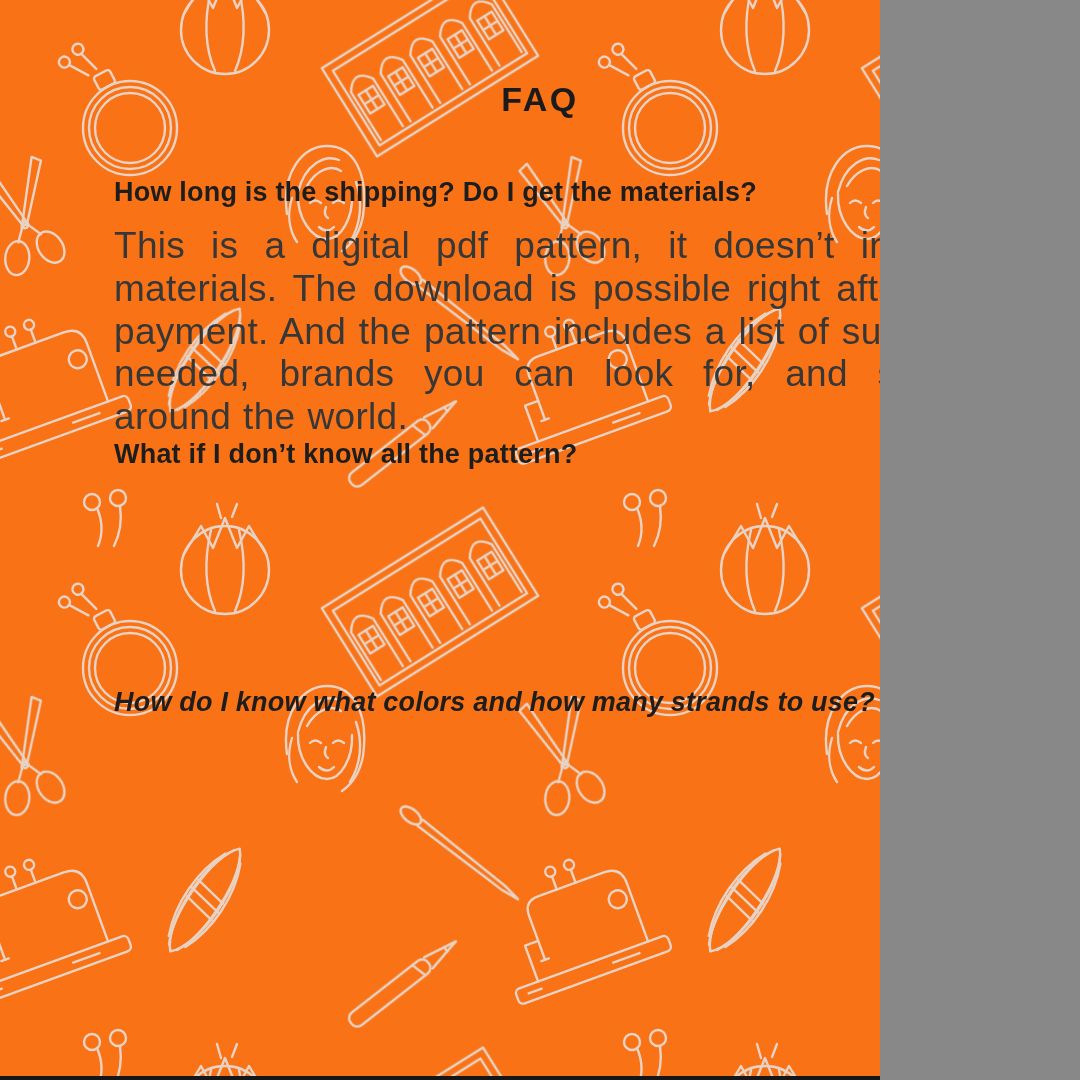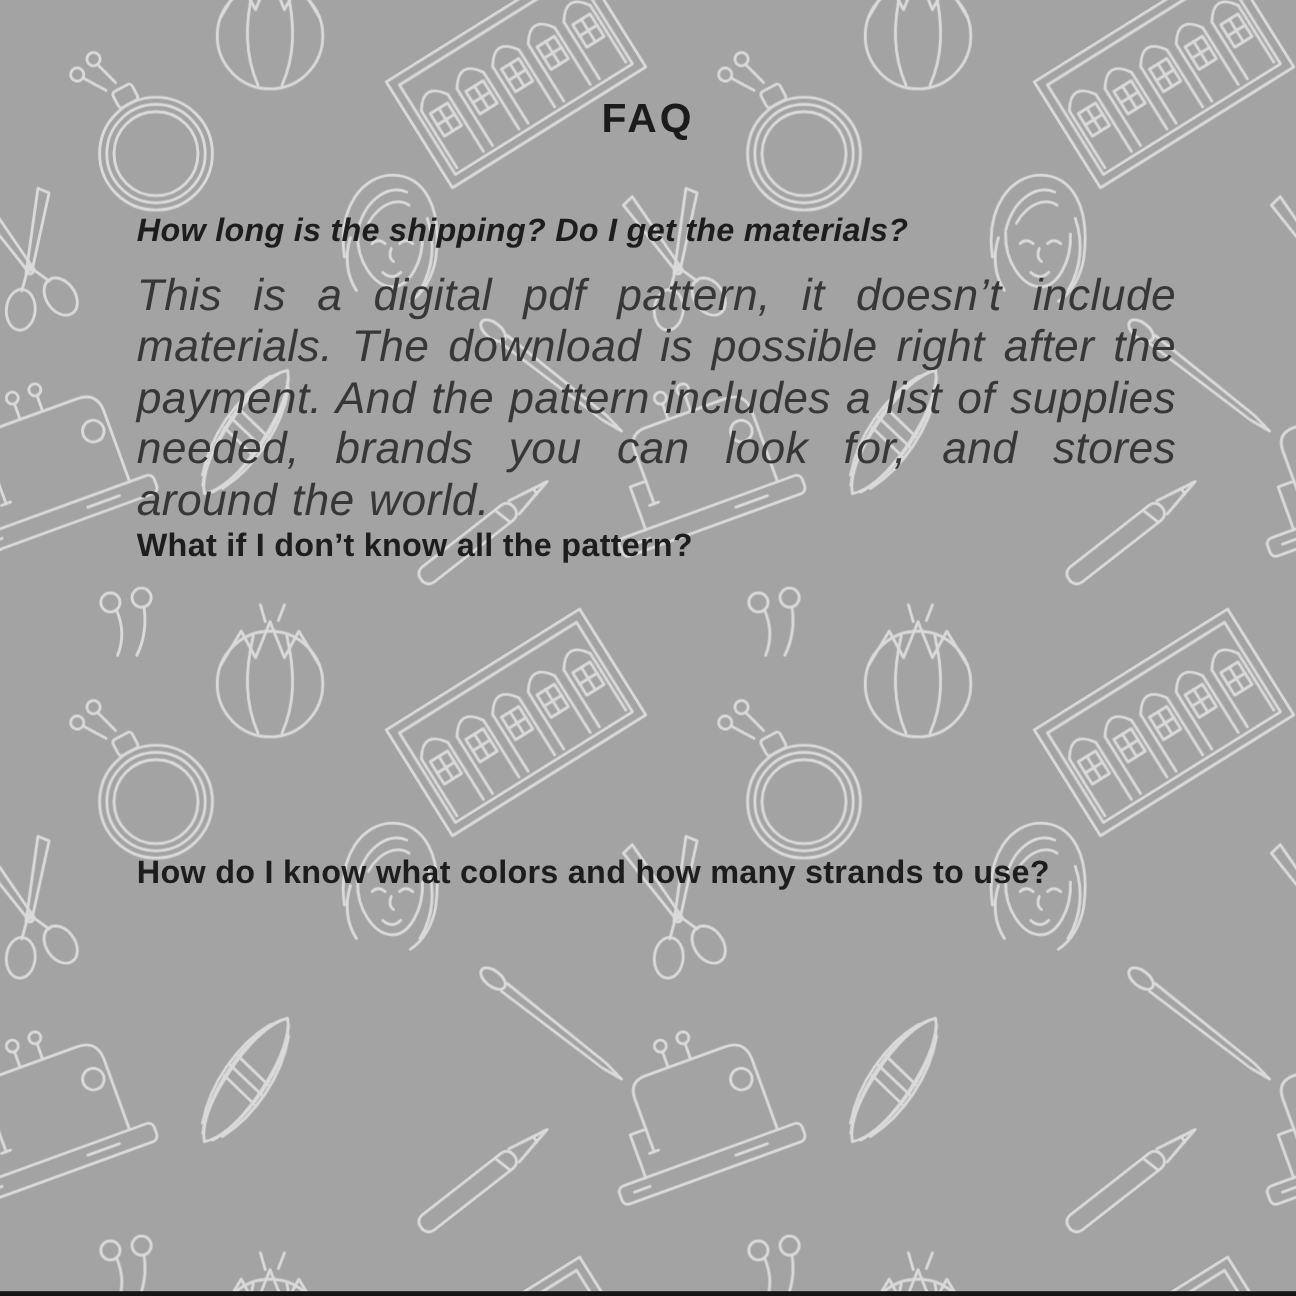--- a/index.html
+++ b/index.html
@@ -1,42 +1,42 @@
 <!DOCTYPE html>
 <html><head>
 <meta charset="utf-8">
 <style>
   html,body{margin:0;padding:0;background:#888;}
   .page{
     position:relative;
-    width:1080px;height:1080px;
-    background:#a3a3a3;
+    width:880px;height:1080px;
+    background:#f97316;
     overflow:hidden;
     font-family:"Liberation Sans","DejaVu Sans",sans-serif;
   }
   .bg-svg{position:absolute;left:0;top:0;width:1080px;height:1080px;}
   .content{position:absolute;left:0;top:0;width:1080px;height:1080px;}
   .faq-title{
     position:absolute;top:80px;left:0;width:1080px;
     text-align:center;font-size:34px;font-weight:700;
     letter-spacing:2.5px;color:#1b1b1b;
   }
   .faq-section{position:absolute;left:114px;width:866px;}
   .faq-question{
     font-size:27px;font-weight:700;color:#1d1d1d;
     line-height:34px;letter-spacing:.2px;margin:0 0 16px 0;
   }
   .faq-answer{
     font-size:37px;font-weight:400;color:#373737;
     line-height:42.8px;letter-spacing:.3px;word-spacing:1.5px;
     text-align:justify;text-align-last:left;margin:0;
   }
-  .sec-1{top:175px;font-style:italic;}
+  .sec-1{top:175px;}
   .sec-2{top:437px;}
-  .sec-3{top:710px;}
+  .sec-3{top:685px;font-style:italic;}
   .sec-4{top:886px;}
   .bottom-bar{
     position:absolute;left:0;bottom:0;width:1080px;height:4px;
     background:#161616;
   }
 </style>
 </head>
 <body>
 
 <div class="page">

